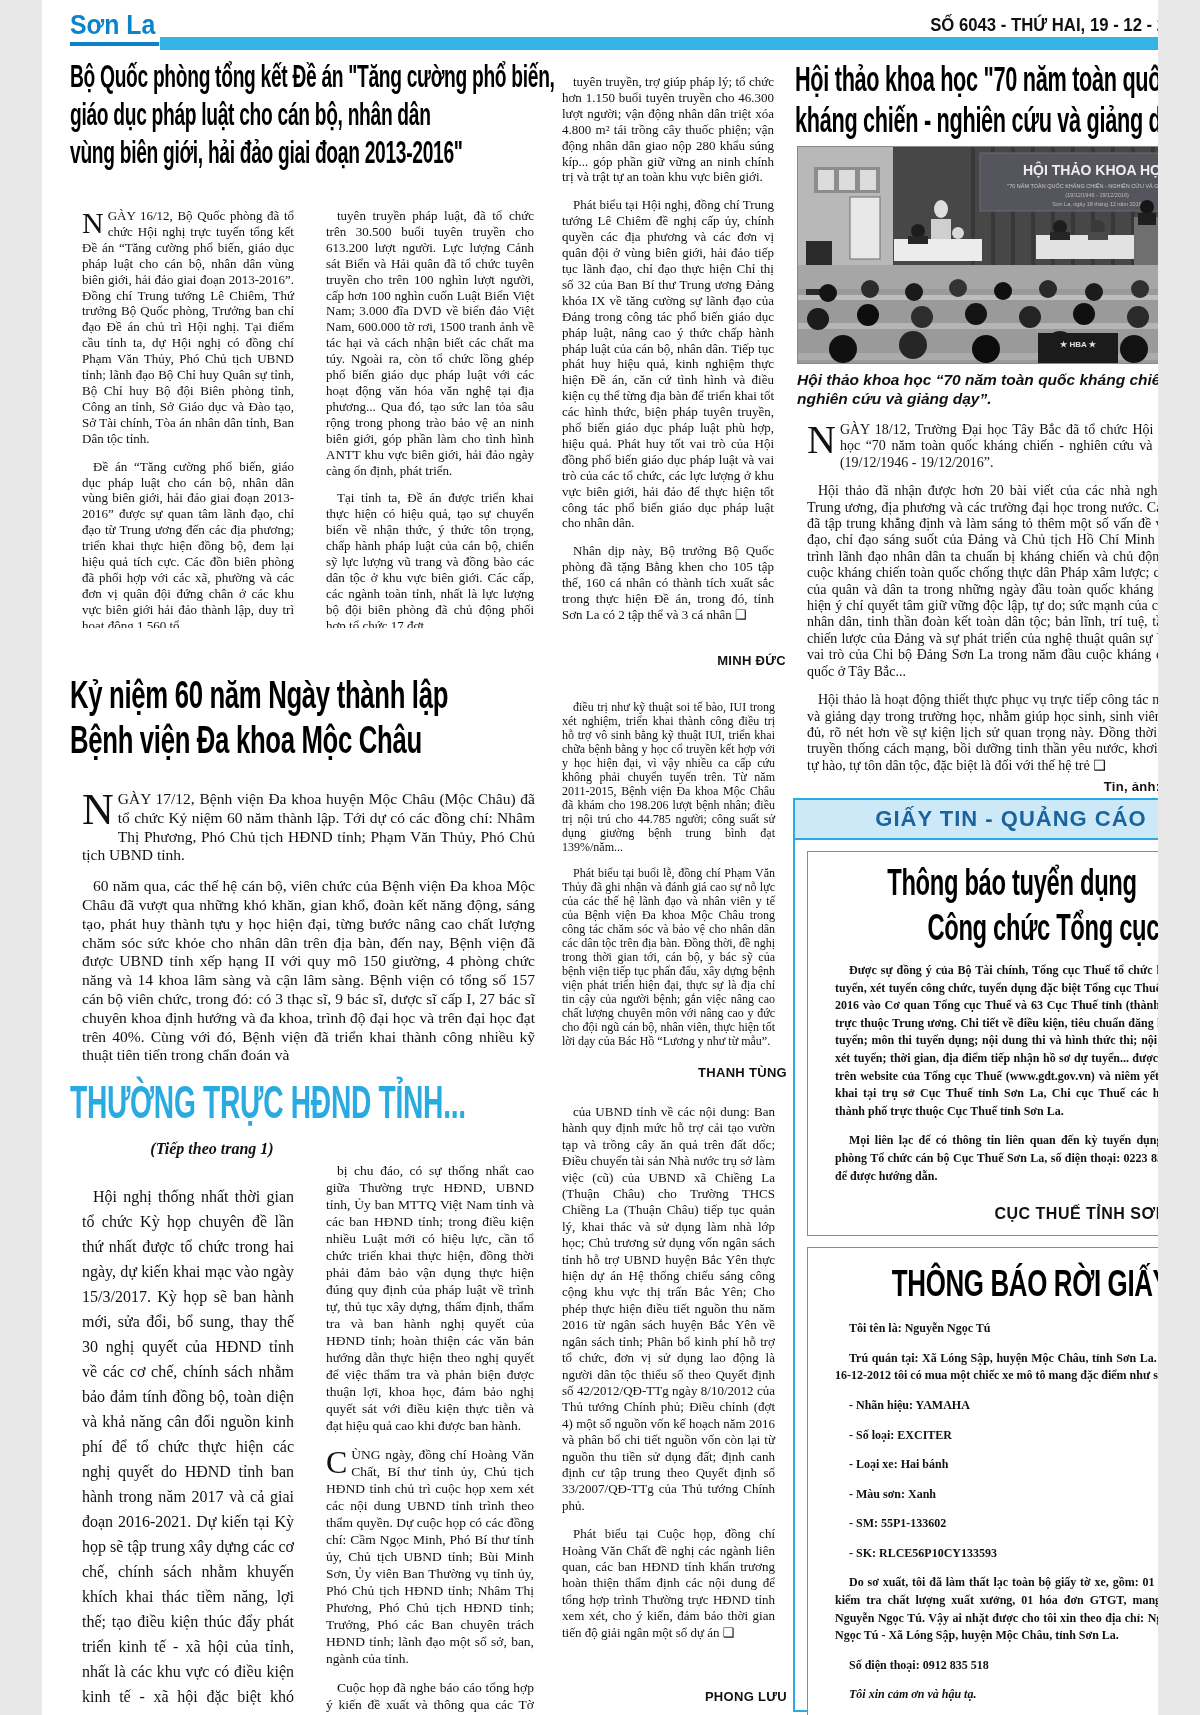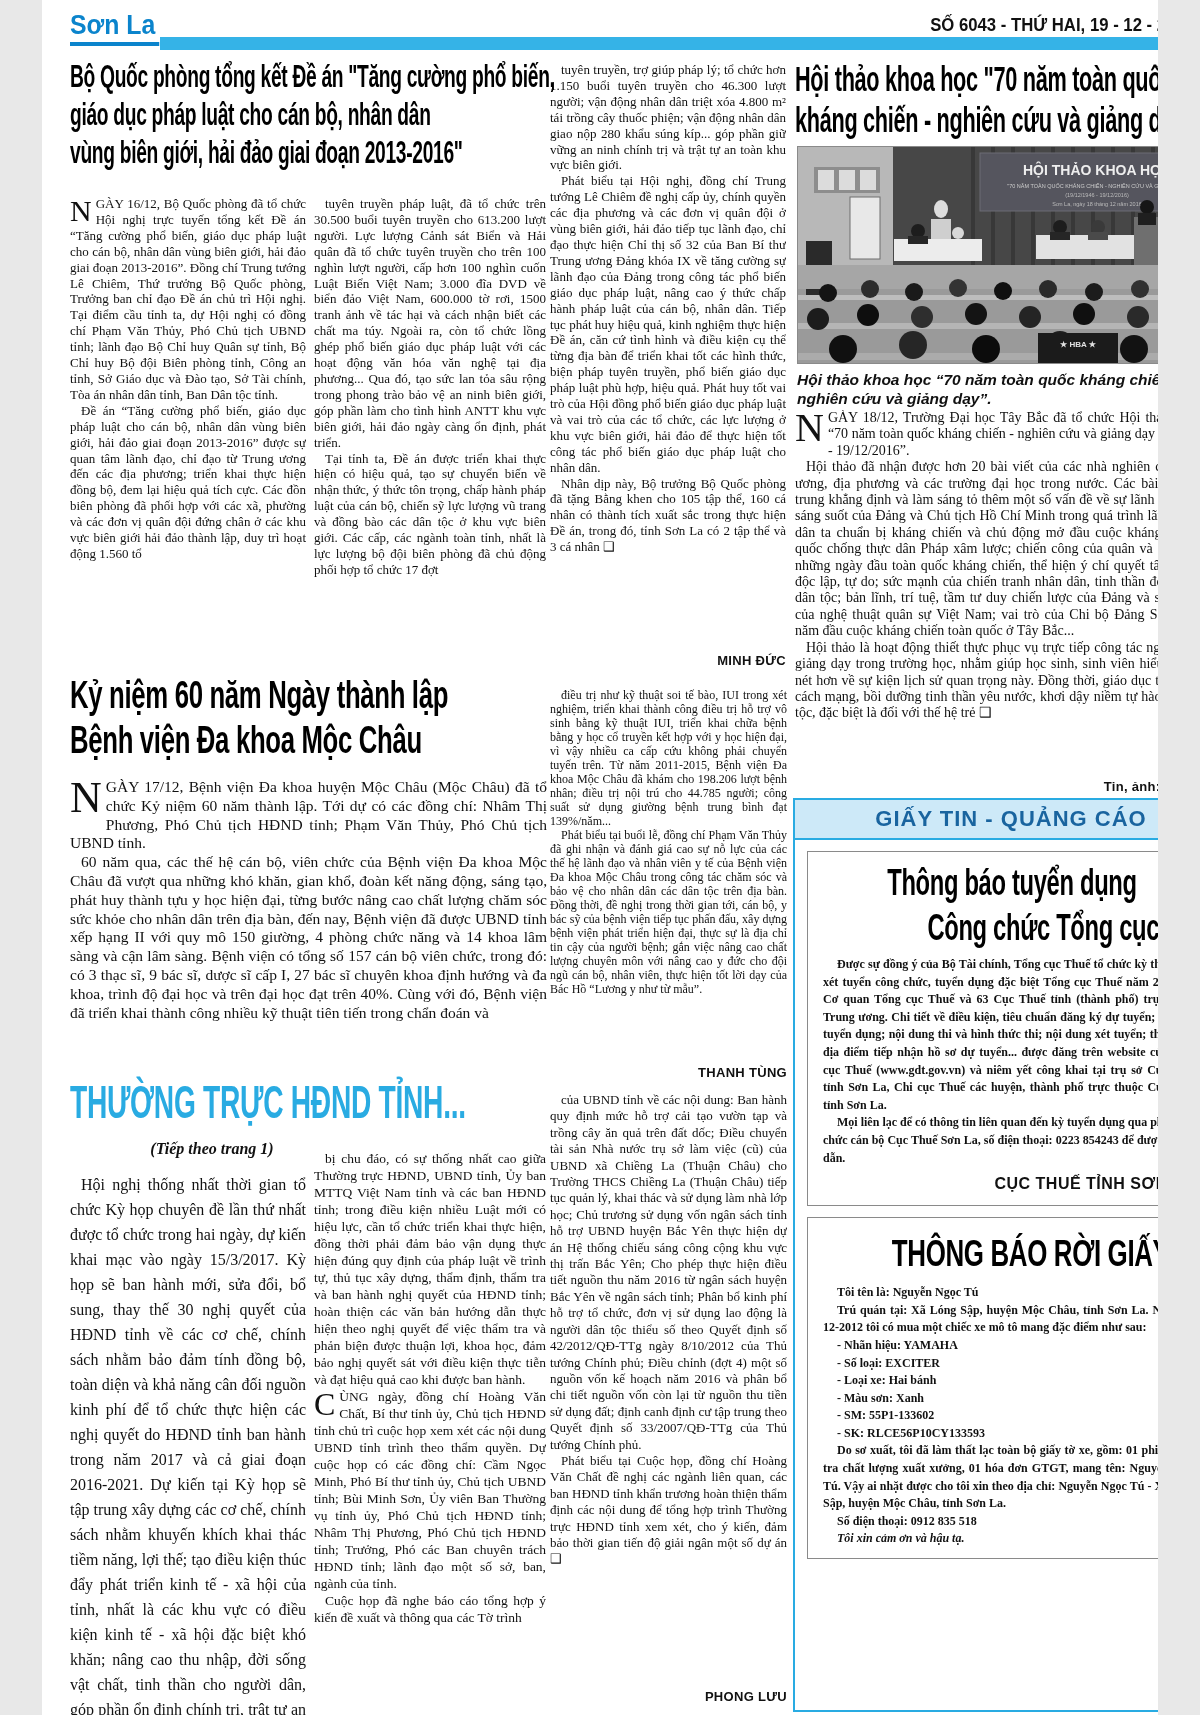--- a/index.html
+++ b/index.html
@@ -23,21 +23,21 @@
   #a1-title .tline{font-size:31px;line-height:38px;transform:scaleX(.62);letter-spacing:-.5px}
   #a2-title{left:753px;top:58px;width:432px}
   #a2-title .tline{font-size:35px;line-height:41px;transform:scaleX(.62);letter-spacing:-.5px}
   #a3-title{left:28px;top:672px;width:478px}
   #a3-title .tline{font-size:39px;line-height:45px;transform:scaleX(.66);letter-spacing:-.5px}
   #a4-title{left:28px;top:1076px;width:478px}
   #a4-title .tline{font-size:47px;line-height:52px;transform:scaleX(.60);letter-spacing:-.5px;color:#29abe2}
 
   
   .col{position:absolute;text-align:justify;overflow:hidden}
-  .p{margin:0;text-indent:11px}
+  .p{margin:12px;text-indent:11px}
   .p.dc0{text-indent:0}
   .dc{float:left;font-weight:400;padding:2px 4px 0 0}
   .narrow{font-size:13px;line-height:15.9px}
   .narrow .dc{font-size:30px;line-height:26px}
   #a1-col1{left:28px;top:196px;width:236px;height:432px}
   #a1-col2{left:272px;top:196px;width:232px;height:432px}
   #a1-col3{left:508px;top:62px;width:236px;height:606px;font-size:13px;line-height:15.9px}
   #a2-body{left:753px;top:410px;width:432px;height:384px;font-size:14px;line-height:16.4px}
   #a2-body .dc{font-size:40px;line-height:32px}
   #a3-left{left:28px;top:778px;width:477px;height:288px;font-size:15.5px;line-height:18.8px}

